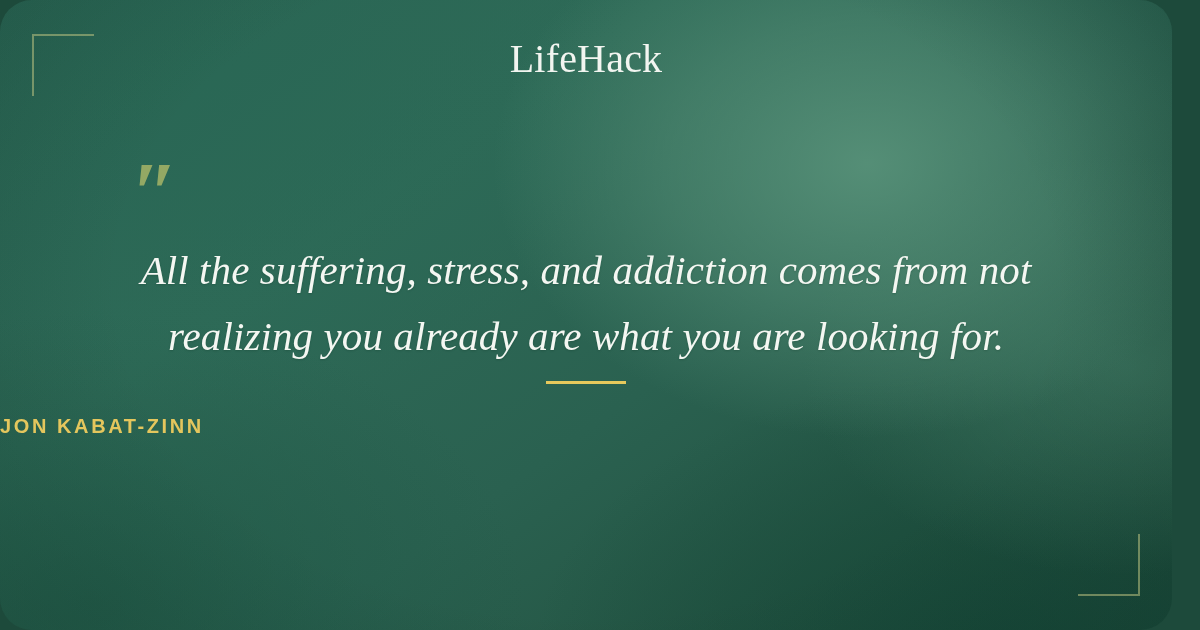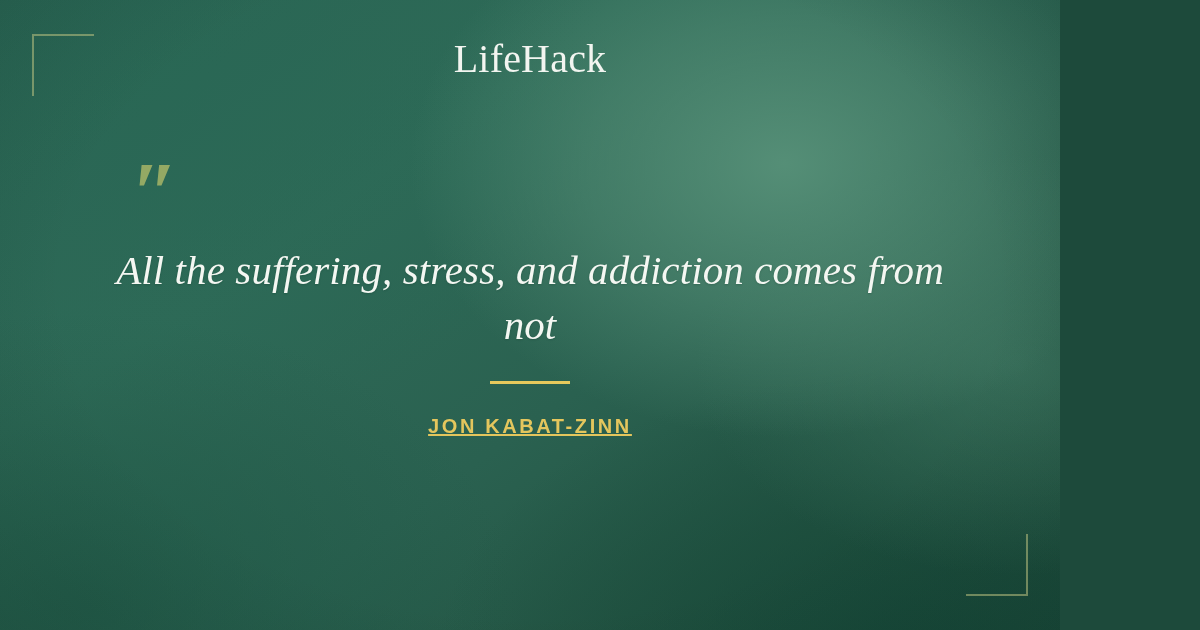--- a/index.html
+++ b/index.html
@@ -3,32 +3,33 @@
 <meta charset="utf-8">
 <title>LifeHack Quote Card</title>
 <style>
   html, body {
     margin: 0;
     padding: 0;
     background: #1d4a3b;
   }
   #card {
     position: relative;
-    width: 1060px;
+    width: 1172px;
     height: 630px;
     overflow: hidden;
     font-family: "Liberation Sans", sans-serif;
     background-color: #2b6552;
     background-image:
       radial-gradient(ellipse 520px 380px at 74% 26%, rgba(92,150,125,0.85) 0%, rgba(92,150,125,0.45) 38%, rgba(92,150,125,0.0) 72%),
       radial-gradient(ellipse 460px 300px at 96% 58%, rgba(70,128,106,0.55) 0%, rgba(70,128,106,0.0) 70%),
       radial-gradient(ellipse 600px 440px at 18% 16%, rgba(40,104,85,0.55) 0%, rgba(40,104,85,0.0) 72%),
       radial-gradient(ellipse 700px 420px at 86% 104%, rgba(21,70,55,0.9) 0%, rgba(21,70,55,0.0) 68%),
       radial-gradient(ellipse 620px 420px at 8% 96%, rgba(30,86,68,0.7) 0%, rgba(30,86,68,0.0) 70%),
       linear-gradient(145deg, #2a6453 0%, #2e6a57 32%, #2a6150 58%, #235341 84%, #1e4c3c 100%);
+    border-radius: 32px;
   }
   
   #card::after {
     content: "";
     position: absolute;
     inset: 0;
     pointer-events: none;
     background: radial-gradient(ellipse 900px 640px at 50% 45%, rgba(0,0,0,0) 52%, rgba(10,40,30,0.30) 100%);
   }
 
@@ -110,43 +111,42 @@
     background: #e6c95c;
     z-index: 4;
   }
 
   .attribution {
     position: absolute;
     left: 0;
     right: 0;
     top: 414px;
     z-index: 4;
-    text-align: center;
     font-family: "Liberation Sans", sans-serif;
     font-size: 20px;
     font-weight: 700;
     letter-spacing: 2.6px;
     color: #e4c65d;
     line-height: 1.2;
-    text-decoration: underline;
   }
 </style>
 </head>
 <body>
 
 <div id="card">
 
   <div class="corner corner-tl"></div>
   <div class="corner corner-br"></div>
 
   <div class="logo">LifeHack</div>
 
   <div class="quote-mark">″</div>
 
   <div class="quote-block">
     <p class="quote-text">All the suffering, stress, and addiction comes from not</p>
+    <p class="quote-text">realizing you already are what you are looking for.</p>
   </div>
 
   <div class="divider"></div>
 
   <div class="attribution">JON KABAT-ZINN</div>
 
 </div>
 
 </body></html>

